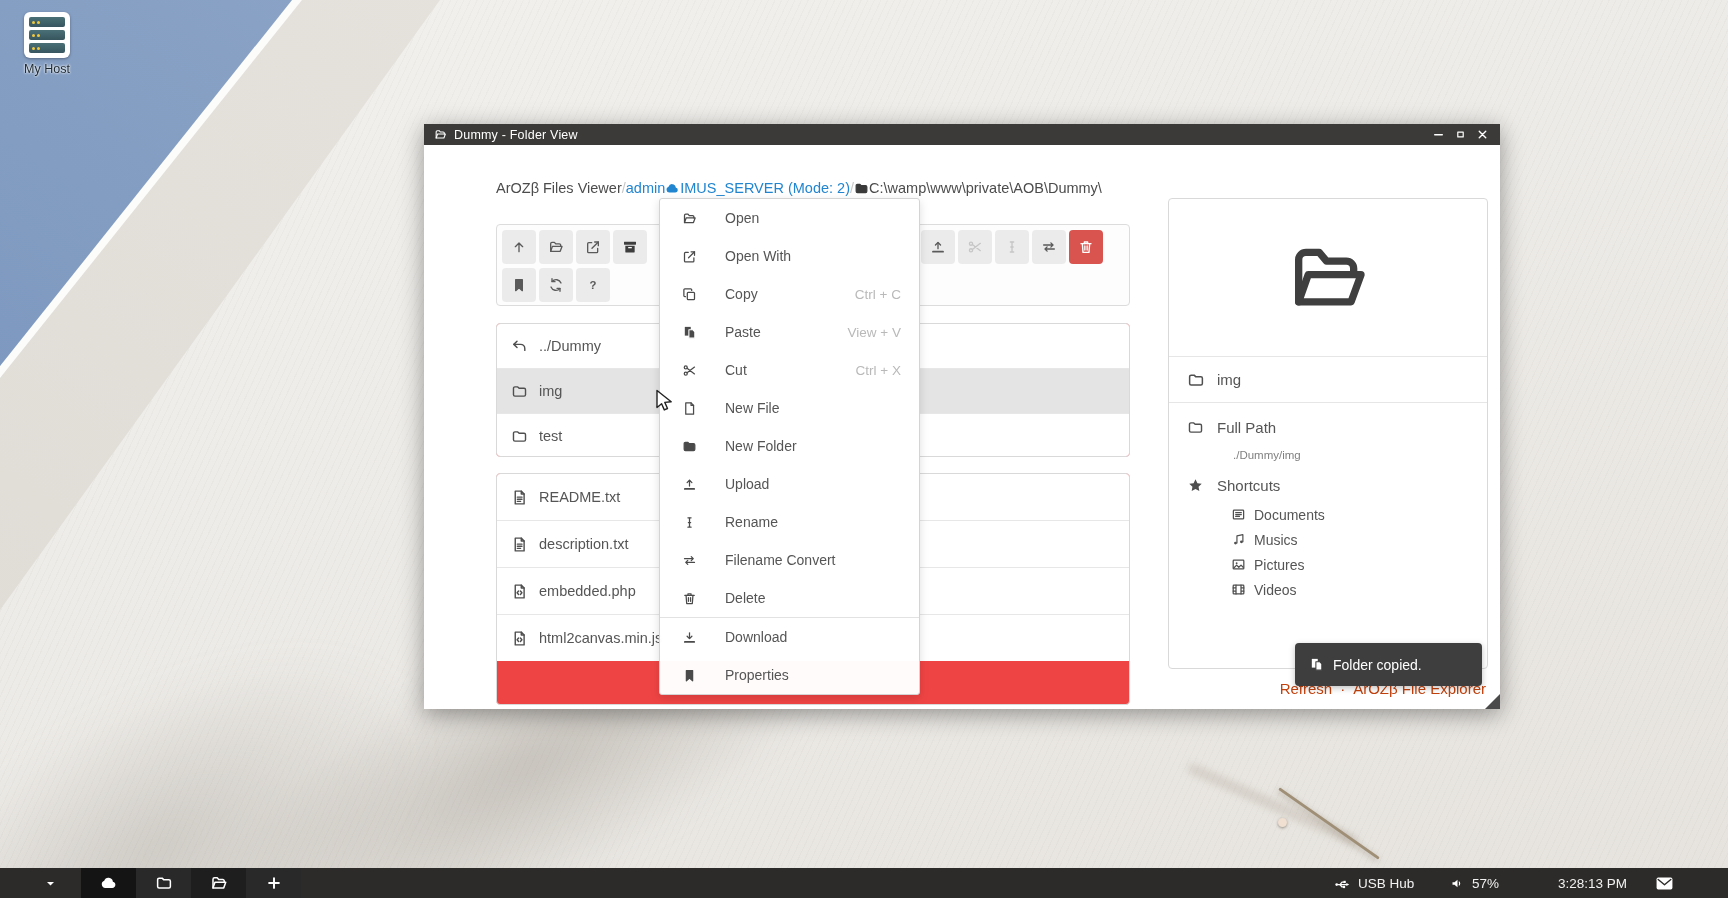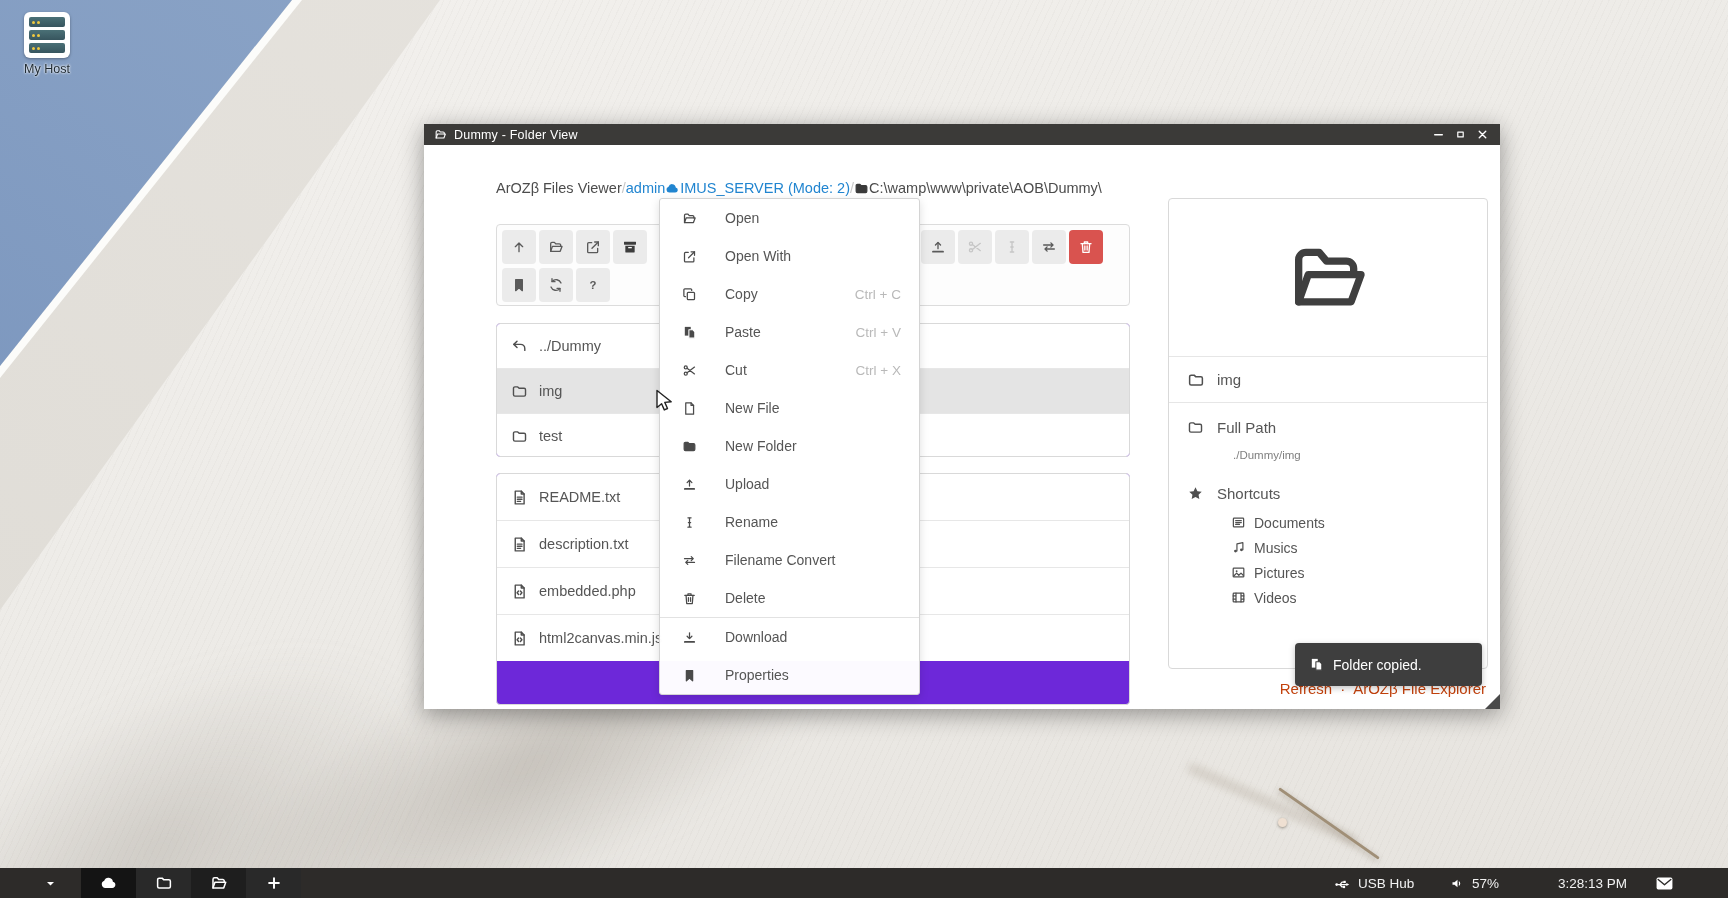--- a/index.html
+++ b/index.html
@@ -67,21 +67,21 @@
   .tb-row.right{left:auto;right:26px;}
   .tbtn{width:34px;height:34px;border:none;border-radius:4px;background:#ebebeb;color:#5a5a5a;
     display:flex;align-items:center;justify-content:center;cursor:pointer;padding:0;}
   .tbtn .mi{font-size:16px;}
   .tbtn.dark{color:#3d3d3d;}
   .tbtn.disabled{color:#c6c6c6;}
   .tbtn.danger{background:var(--danger-red,#d9534f);color:#fff;}
 
   
   .card{position:absolute;left:72px;width:634px;border:1px solid #d9d9d9;border-radius:4px;
-    background:#6d28d9;overflow:hidden;box-sizing:border-box;}
+    background:#ef4444;overflow:hidden;box-sizing:border-box;}
   .card1{top:178px;height:134px;}
   .card2{top:328px;height:232px;}
   .frow{display:flex;align-items:center;padding-left:14px;gap:11px;font-size:14.5px;color:#555;
     border-top:1px solid #e7e7e7;cursor:pointer;background:#fff;}
   .frow:first-child{border-top:none;}
   .card1 .frow{height:44px;}
   .card2 .frow{height:46px;}
   .frow.sel{background:var(--selected-row,#e4e4e4);}
   .frow .mi{font-size:17px;color:#4f4f4f;}
 
@@ -90,21 +90,21 @@
     border:1px solid #d9d9d9;border-radius:4px;box-sizing:border-box;}
   .sp-art{height:157px;border-bottom:1px solid #e6e6e6;display:flex;align-items:center;justify-content:center;}
   .sp-art .mi{font-size:88px;color:#3f3f3f;}
   .sp-name{height:45px;border-bottom:1px solid #e6e6e6;display:flex;align-items:center;gap:12px;
     padding-left:18px;font-size:15px;color:#555;}
   .sp-name .mi{font-size:18px;color:#4f4f4f;}
   .sp-details{padding:16px 18px;font-size:15px;color:#555;}
   .sp-row{display:flex;align-items:center;gap:13px;}
   .sp-row .mi{font-size:17px;color:#4f4f4f;}
   .sp-path{margin:13px 0 0 46px;font-size:11.5px;color:#808080;}
-  .sp-shortcuts{margin-top:24px;}
+  .sp-shortcuts{margin-top:16px;}
   .sp-star{color:#474747;}
   .sp-list{margin:8px 0 0 44px;}
   .sp-item{display:flex;align-items:center;gap:8px;height:25px;font-size:14px;color:#555;cursor:pointer;}
   .sp-item .mi{font-size:15px;color:#4f4f4f;}
 
   
   .ctx-menu{position:absolute;left:235px;top:53px;width:261px;background:rgba(255,255,255,.98);
     border:1px solid #d4d4d4;border-radius:3px;box-shadow:0 3px 10px rgba(0,0,0,.13);box-sizing:border-box;}
   .mitem{height:38px;display:flex;align-items:center;gap:28px;padding:0 18px 0 22px;cursor:pointer;}
   .mitem.div{border-top:1px solid #e2e2e2;}
@@ -525,21 +525,21 @@
             <span class="mshort">Ctrl + C</span>
           </div>
           <div class="mitem ">
             <span class="mi ">
               <svg viewBox="0 0 24 24" fill="none" stroke="currentColor" stroke-width="2" stroke-linecap="round" stroke-linejoin="round">
                 <path d="M4.5 3h9.5v14H4.5z" fill="currentColor" stroke="none"></path>
                 <path d="M11 7.5h6.2l3.3 3.3V21H11z" fill="currentColor" stroke="var(--paste-gap,#fff)" stroke-width="1.7"></path>
               </svg>
             </span>
             <span class="mlabel">Paste</span>
-            <span class="mshort">Ctrl + V</span>
+            <span class="mshort">View + V</span>
           </div>
           <div class="mitem ">
             <span class="mi ">
               <svg viewBox="0 0 24 24" fill="none" stroke="currentColor" stroke-width="2" stroke-linecap="round" stroke-linejoin="round">
                 <circle cx="6" cy="7" r="2.4"></circle>
                 <circle cx="6" cy="17" r="2.4"></circle>
                 <path d="M8.1 8.3L20 17.5M8.1 15.7L20 6.5"></path>
               </svg>
             </span>
             <span class="mlabel">Cut</span>

